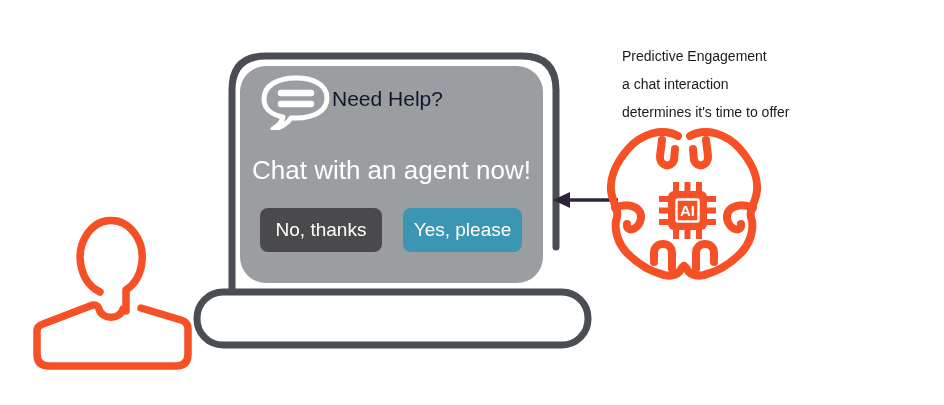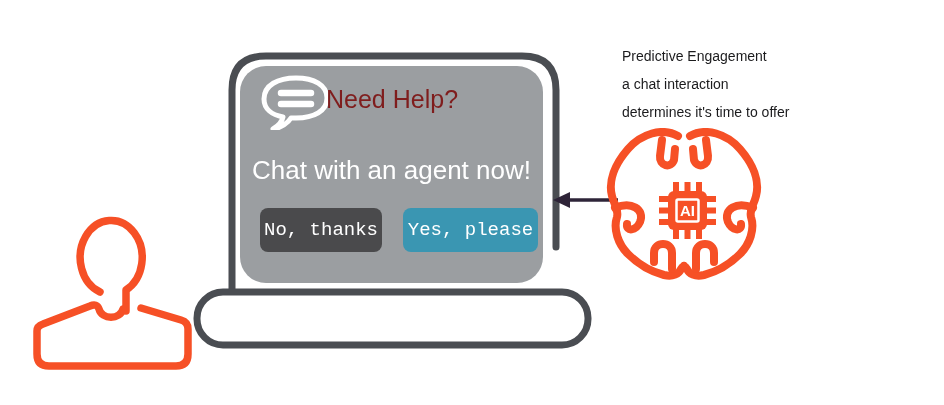--- a/index.html
+++ b/index.html
@@ -22,38 +22,38 @@
 
   
   .screen-panel {
     left: 240px; top: 66px;
     width: 303px; height: 217px;
     background: #9B9EA1;
     border-radius: 26px;
   }
   .bubble-svg { position: absolute; left: 20px; top: 8px; }
   .widget-title {
-    position: absolute; left: 86px; top: 18px;
-    font-size: 25px; line-height: 30px; color: #7f1d1d;
+    position: absolute; left: 92px; top: 18px;
+    font-size: 21px; line-height: 30px; color: #0f172a;
   }
   .widget-prompt {
     position: absolute; left: 0; right: 0; top: 92px;
     text-align: center;
     font-size: 26px; line-height: 24px; color: #ffffff;
   }
   .btn {
     position: absolute; top: 142px; height: 44px;
     border: none; border-radius: 8px;
     color: #ffffff; font-size: 19px;
-    font-family: Liberation Mono, monospace;
+    font-family: Liberation Sans, sans-serif;
     display: flex; align-items: center; justify-content: center;
     cursor: pointer;
   }
   .btn-decline { left: 20px; width: 122px; background: #4A4A4C; }
-  .btn-accept { left: 163px; width: 135px; background: #3A96B2; }
+  .btn-accept { left: 163px; width: 119px; background: #3A96B2; }
 
   
   .arrow-svg { left: 539px; top: 188px; }
 
   
   .brain-svg { left: 605px; top: 128px; }
 
   
   .caption {
     left: 622px; top: 42px;

